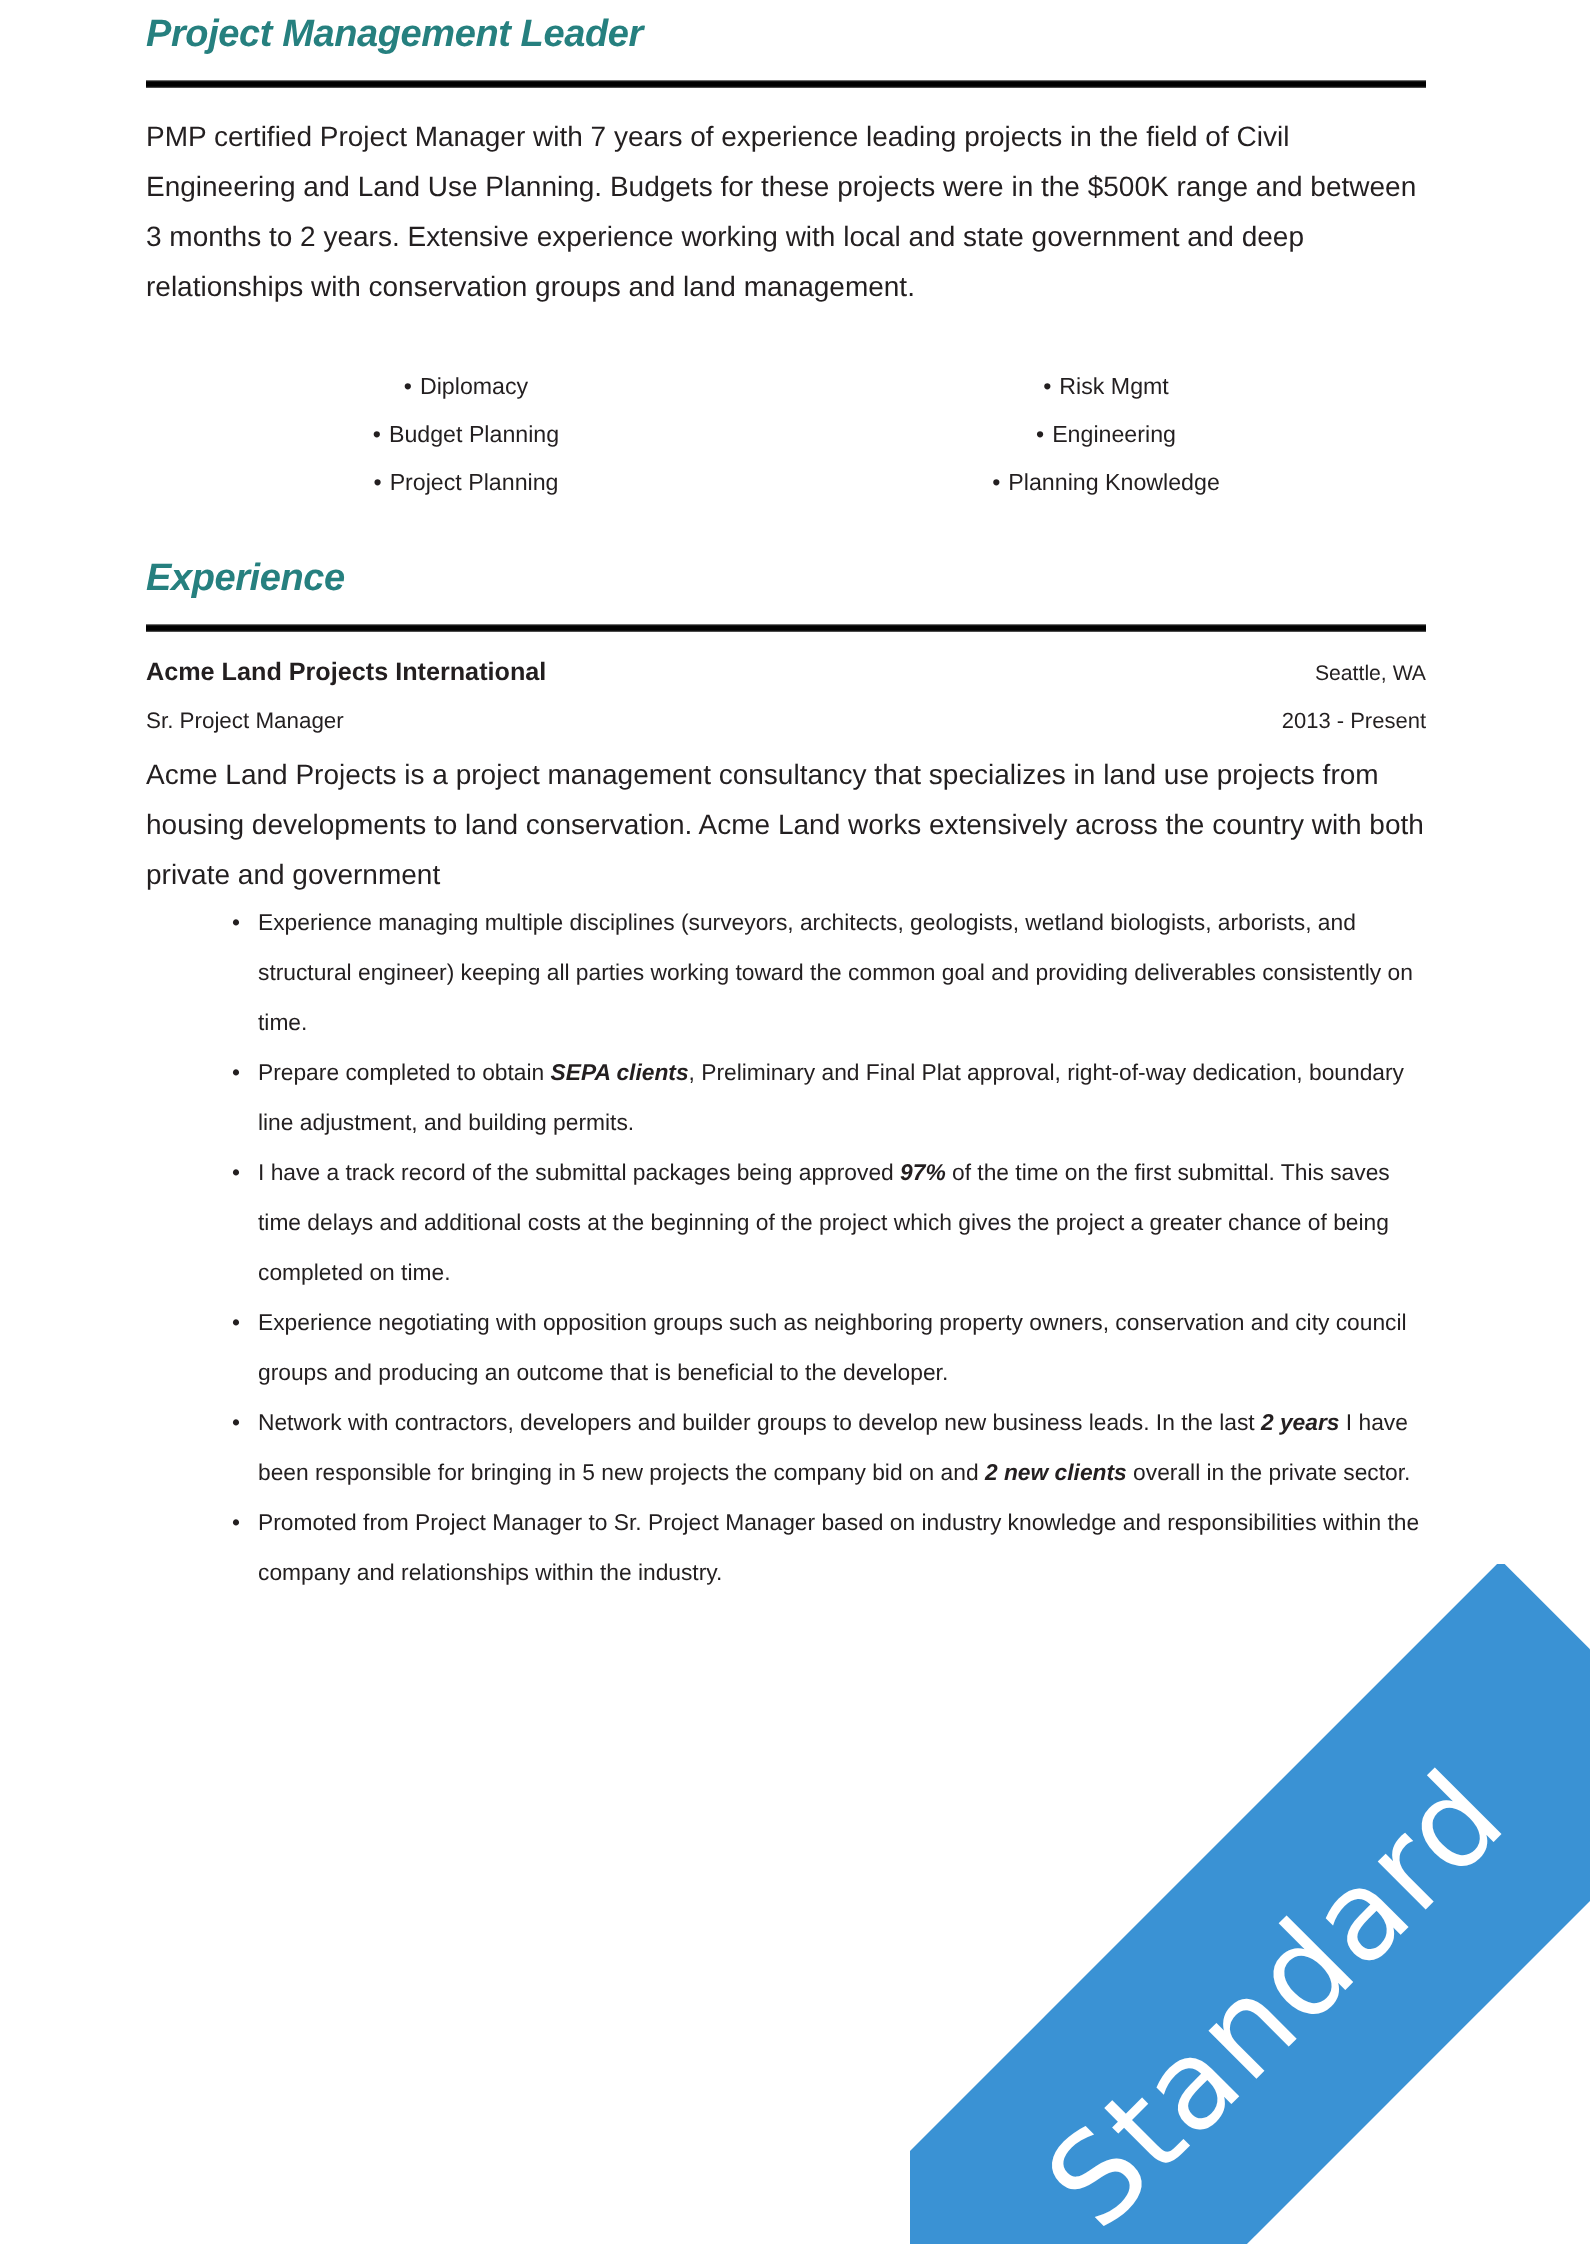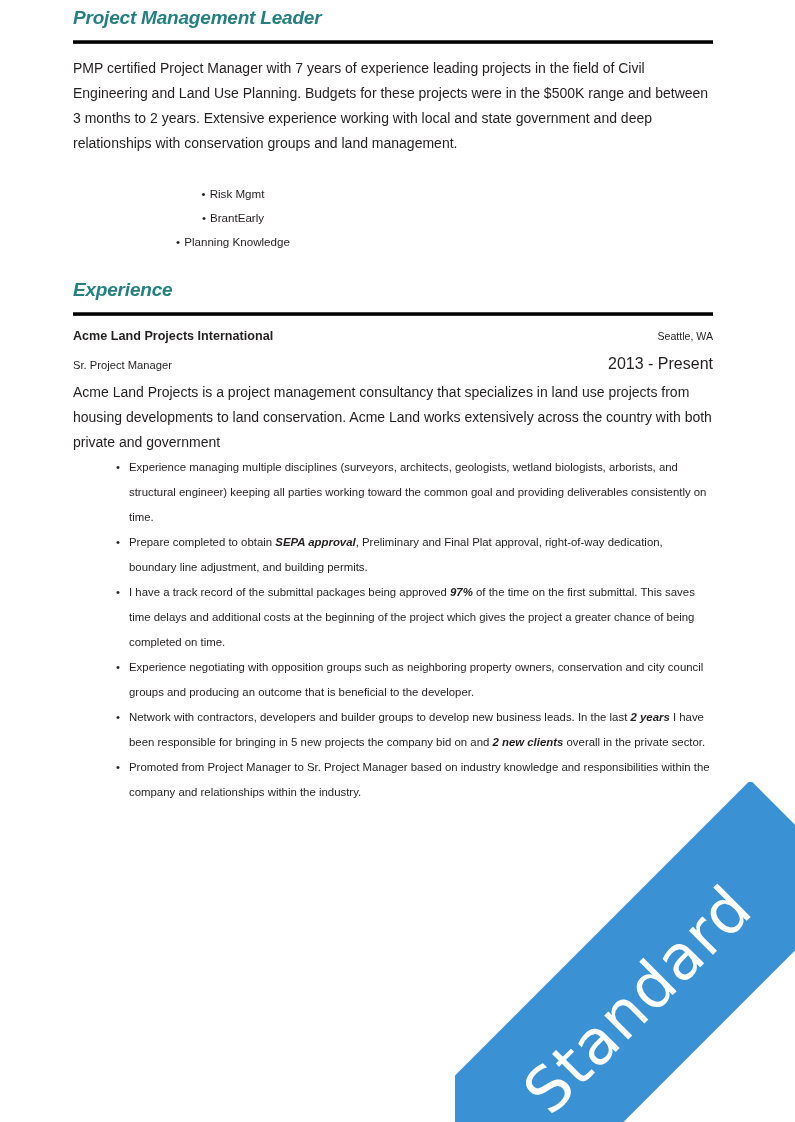--- a/index.html
+++ b/index.html
@@ -127,21 +127,21 @@
     line-height: 1;
     text-align: right;
   }
   .exp-row-2 { padding-top: 13px; }
   .exp-role {
     font-size: 11.2px;
     color: #231f20;
     line-height: 1;
   }
   .exp-dates {
-    font-size: 16px;
+    font-size: 11px;
     color: #231f20;
     line-height: 1;
     text-align: center;
   }
   .exp-desc { padding-top: 8px; }
 
   ul.bullets {
     margin: 0;
     padding: 0 0 0 43px;
     list-style: none;
@@ -210,24 +210,35 @@
       <h3 class="section-heading sec-summary-head" style="color: rgb(38, 128, 127);">Project Management Leader</h3>
       <div class="rule heading-rule"></div>
       <div class="summary-block">
         <p class="body-text">PMP certified Project Manager with 7 years of experience leading projects in the field of Civil Engineering and Land Use Planning. Budgets for these projects were in the $500K range and between 3 months to 2 years. Extensive experience working with local and state government and deep relationships with conservation groups and land management.</p>
       </div>
     </div>
 
     <div class="skills">
       <div class="skills-col">
         <div class="skill-item">
+          <span class="dot">•</span><span>Diplomacy</span>
+        </div>
+        <div class="skill-item">
+          <span class="dot">•</span><span>Budget Planning</span>
+        </div>
+        <div class="skill-item">
+          <span class="dot">•</span><span>Project Planning</span>
+        </div>
+      </div>
+      <div class="skills-col">
+        <div class="skill-item">
           <span class="dot">•</span><span>Risk Mgmt</span>
         </div>
         <div class="skill-item">
-          <span class="dot">•</span><span>BrantEarly</span>
+          <span class="dot">•</span><span>Engineering</span>
         </div>
         <div class="skill-item">
           <span class="dot">•</span><span>Planning Knowledge</span>
         </div>
       </div>
     </div>
 
     <div>
       <h3 class="section-heading sec-exp-head" style="color: rgb(38, 128, 127);">Experience</h3>
       <div class="rule heading-rule"></div>
@@ -239,21 +250,21 @@
         </div>
         <div class="exp-row exp-row-2">
           <span class="exp-role">Sr. Project Manager</span>
           <span class="exp-dates">2013 - Present</span>
         </div>
         <div class="exp-desc">
           <p class="body-text">Acme Land Projects is a project management consultancy that specializes in land use projects from housing developments to land conservation. Acme Land works extensively across the country with both private and government</p>
         </div>
         <ul class="bullets">
             <li><span>Experience managing multiple disciplines (surveyors, architects, geologists, wetland biologists, arborists, and structural engineer) keeping all parties working toward the common goal and providing deliverables consistently on time.</span></li>
-            <li><span>Prepare completed to obtain </span><b>SEPA approval</b><span>, Preliminary and Final Plat approval, right-of-way dedication, boundary line adjustment, and building permits.</span></li>
+            <li><span>Prepare completed to obtain </span><b>SEPA clients</b><span>, Preliminary and Final Plat approval, right-of-way dedication, boundary line adjustment, and building permits.</span></li>
             <li><span>I have a track record of the submittal packages being approved </span><b>97%</b><span> of the time on the first submittal. This saves time delays and additional costs at the beginning of the project which gives the project a greater chance of being completed on time.</span></li>
             <li><span>Experience negotiating with opposition groups such as neighboring property owners, conservation and city council groups and producing an outcome that is beneficial to the developer.</span></li>
             <li><span>Network with contractors, developers and builder groups to develop new business leads. In the last </span><b>2 years</b><span> I have been responsible for bringing in 5 new projects the company bid on and </span><b>2 new clients</b><span> overall in the private sector.</span></li>
             <li><span>Promoted from Project Manager to Sr. Project Manager based on industry knowledge and responsibilities within the company and relationships within the industry.</span></li>
           </ul>
       </div>
     </div>
 
   </div>
 

